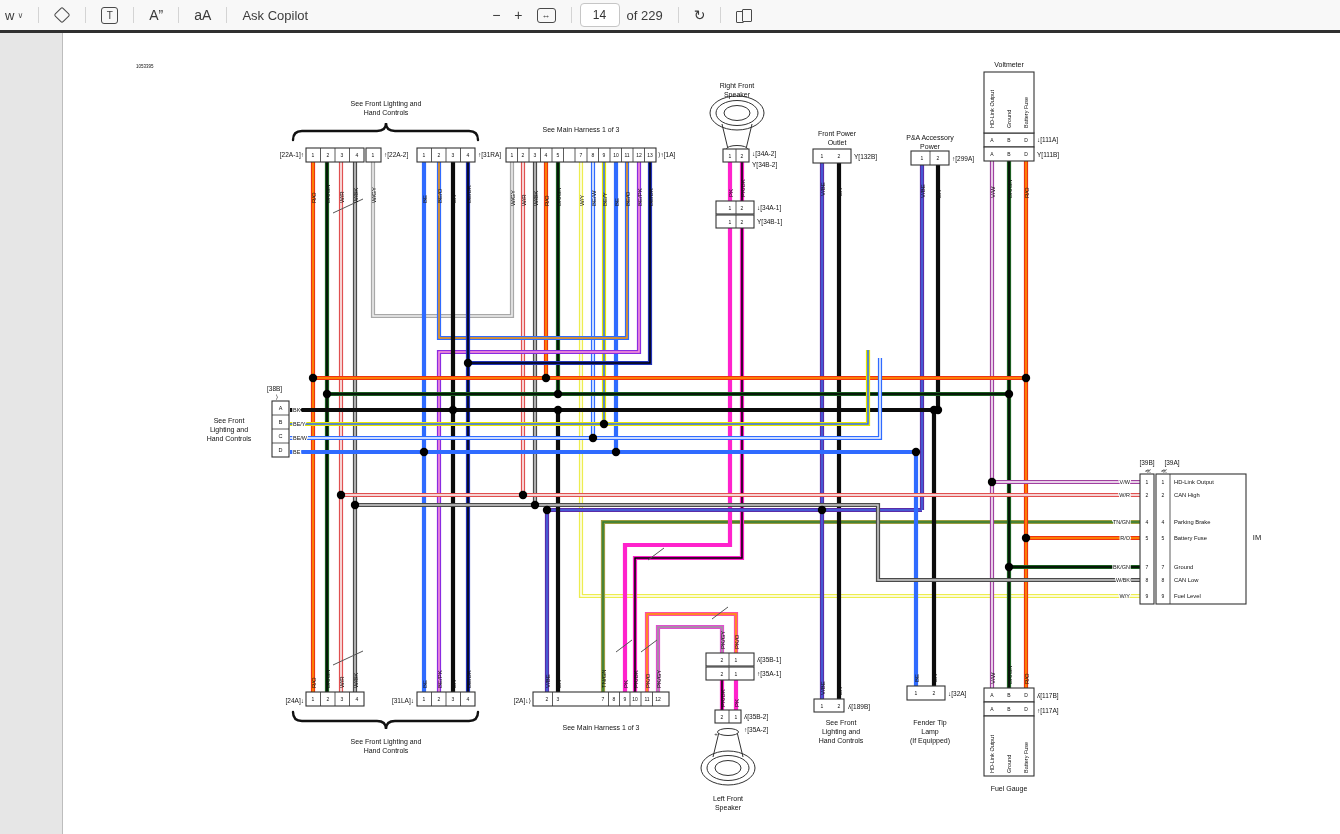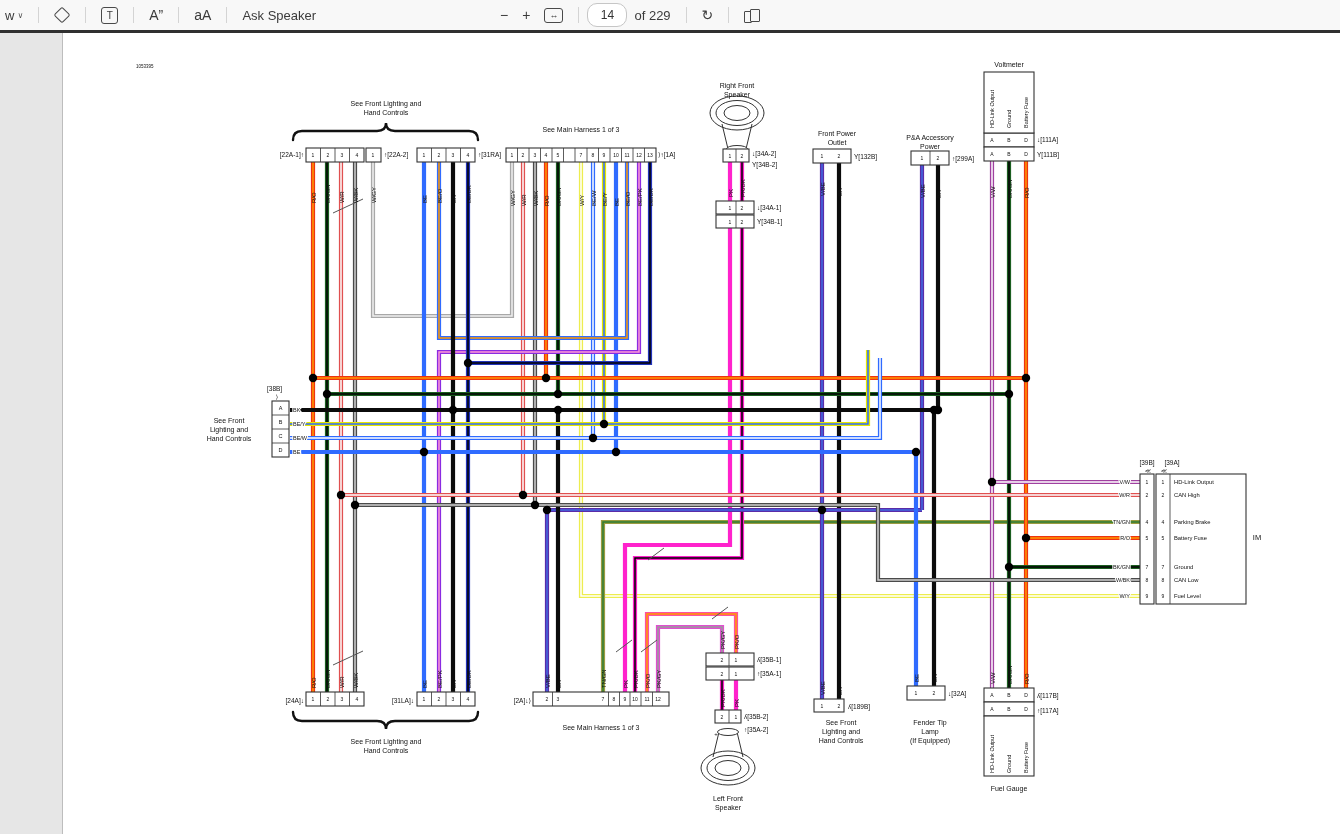--- a/index.html
+++ b/index.html
@@ -5,21 +5,21 @@
   html,body{margin:0;padding:0;background:#e6e6e6;font-family:"Liberation Sans",sans-serif;}
   #app{position:relative;width:1340px;height:834px;overflow:hidden;background:#fff;}
   .toolbar{position:absolute;top:0;left:0;right:0;height:30px;background:#f8f8f8;display:flex;align-items:center;font-size:13px;color:#3b3b3b;padding-left:2px;z-index:5;}
   .sep{width:1px;height:16px;background:#d4d4d4;margin:0 8px;}
   .titem{padding:0 7px;display:flex;align-items:center;gap:3px;height:26px;border-radius:4px;cursor:default;white-space:nowrap;}
   .chev{font-size:8px;color:#555;}
   .glyph{font-size:14px;}
   .boxT{width:15px;height:15px;border:1.4px solid #4a4a4a;border-radius:3px;font-size:10px;display:flex;align-items:center;justify-content:center;}
   .eraser{width:10px;height:10px;border:1.4px solid #4a4a4a;border-radius:2px;transform:rotate(45deg);margin:0 2px;}
   .fitbox{width:17px;height:13px;border:1.4px solid #4a4a4a;border-radius:3px;font-size:9px;display:flex;align-items:center;justify-content:center;}
-  .pageinput{width:34px;height:20px;border:1px solid #c6c6c6;background:#fff;text-align:center;font-size:12px;border-radius:10px;color:#333;}
+  .pageinput{width:34px;height:20px;border:1px solid #c6c6c6;background:#fff;text-align:center;font-size:12px;border-radius:4px;color:#333;}
   .pagesicon{position:relative;width:15px;height:15px;}
   .pagesicon span{position:absolute;border:1.3px solid #4a4a4a;background:#f8f8f8;}
   .pagesicon .p1{width:6px;height:10px;left:0;top:3px;border-radius:1px;}
   .pagesicon .p2{width:8px;height:11px;left:6px;top:1px;border-radius:1px;}
   .strip{position:absolute;top:30px;left:0;right:0;height:3px;background:#303030;z-index:4;}
   .lmargin{position:absolute;top:33px;left:0;width:62px;bottom:0;background:#e6e6e6;border-right:1px solid #bdbdbd;z-index:2;}
   .page{position:absolute;top:33px;left:63px;right:0;bottom:0;background:#ffffff;z-index:1;}
   #diagram-svg{position:absolute;top:0;left:0;z-index:3;font-family:"Liberation Sans",sans-serif;}
 </style>
 </head>
@@ -43,21 +43,21 @@
     <div class="sep"></div>
     <div class="titem">
         <span class="glyph">A”</span>
       </div>
     <div class="sep"></div>
     <div class="titem">
         <span class="glyph">aA</span>
       </div>
     <div class="sep"></div>
     <div class="titem">
-        <span>Ask Speaker</span>
+        <span>Ask Copilot</span>
       </div>
 
     <div class="titem" style="margin-left:170px;">
         <span class="glyph">−</span>
       </div>
     <div class="titem">
         <span class="glyph">+</span>
       </div>
     <div class="titem">
         <span class="fitbox">↔</span>

